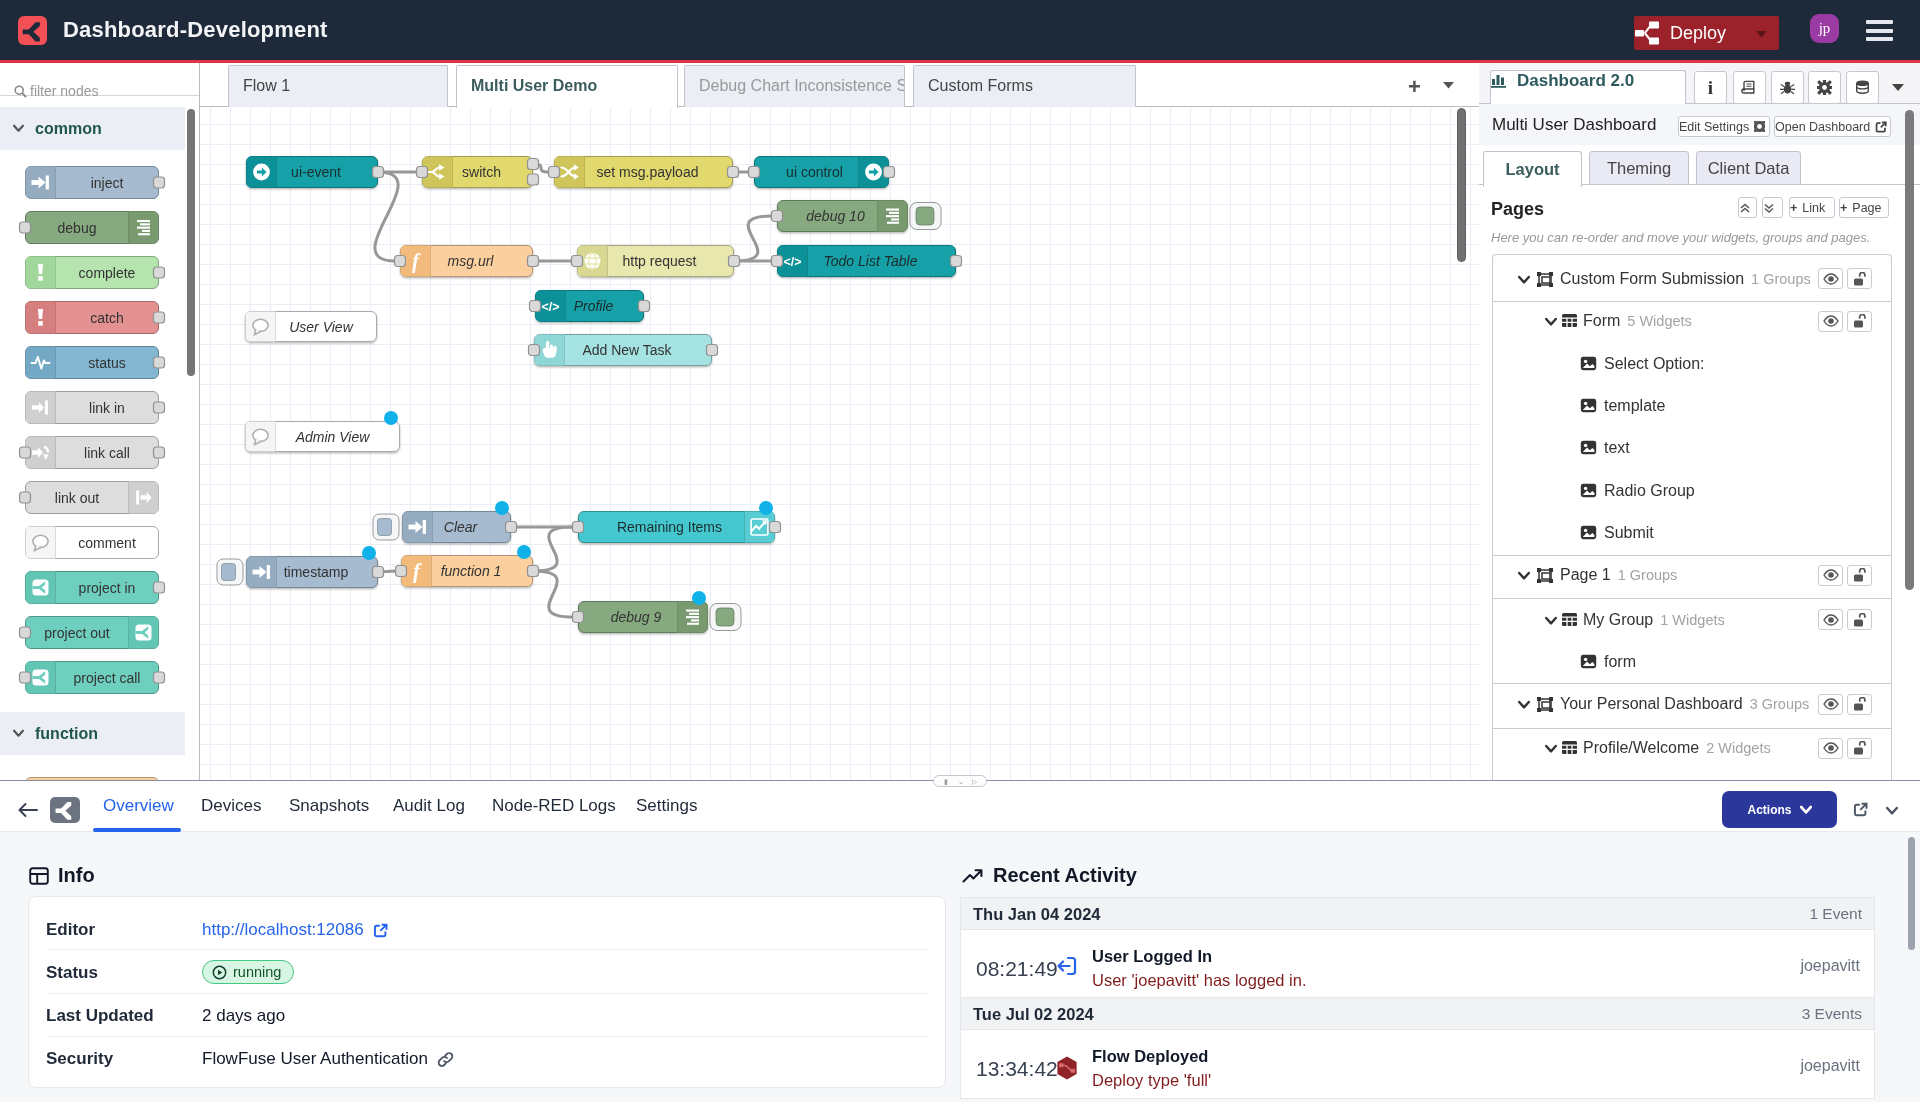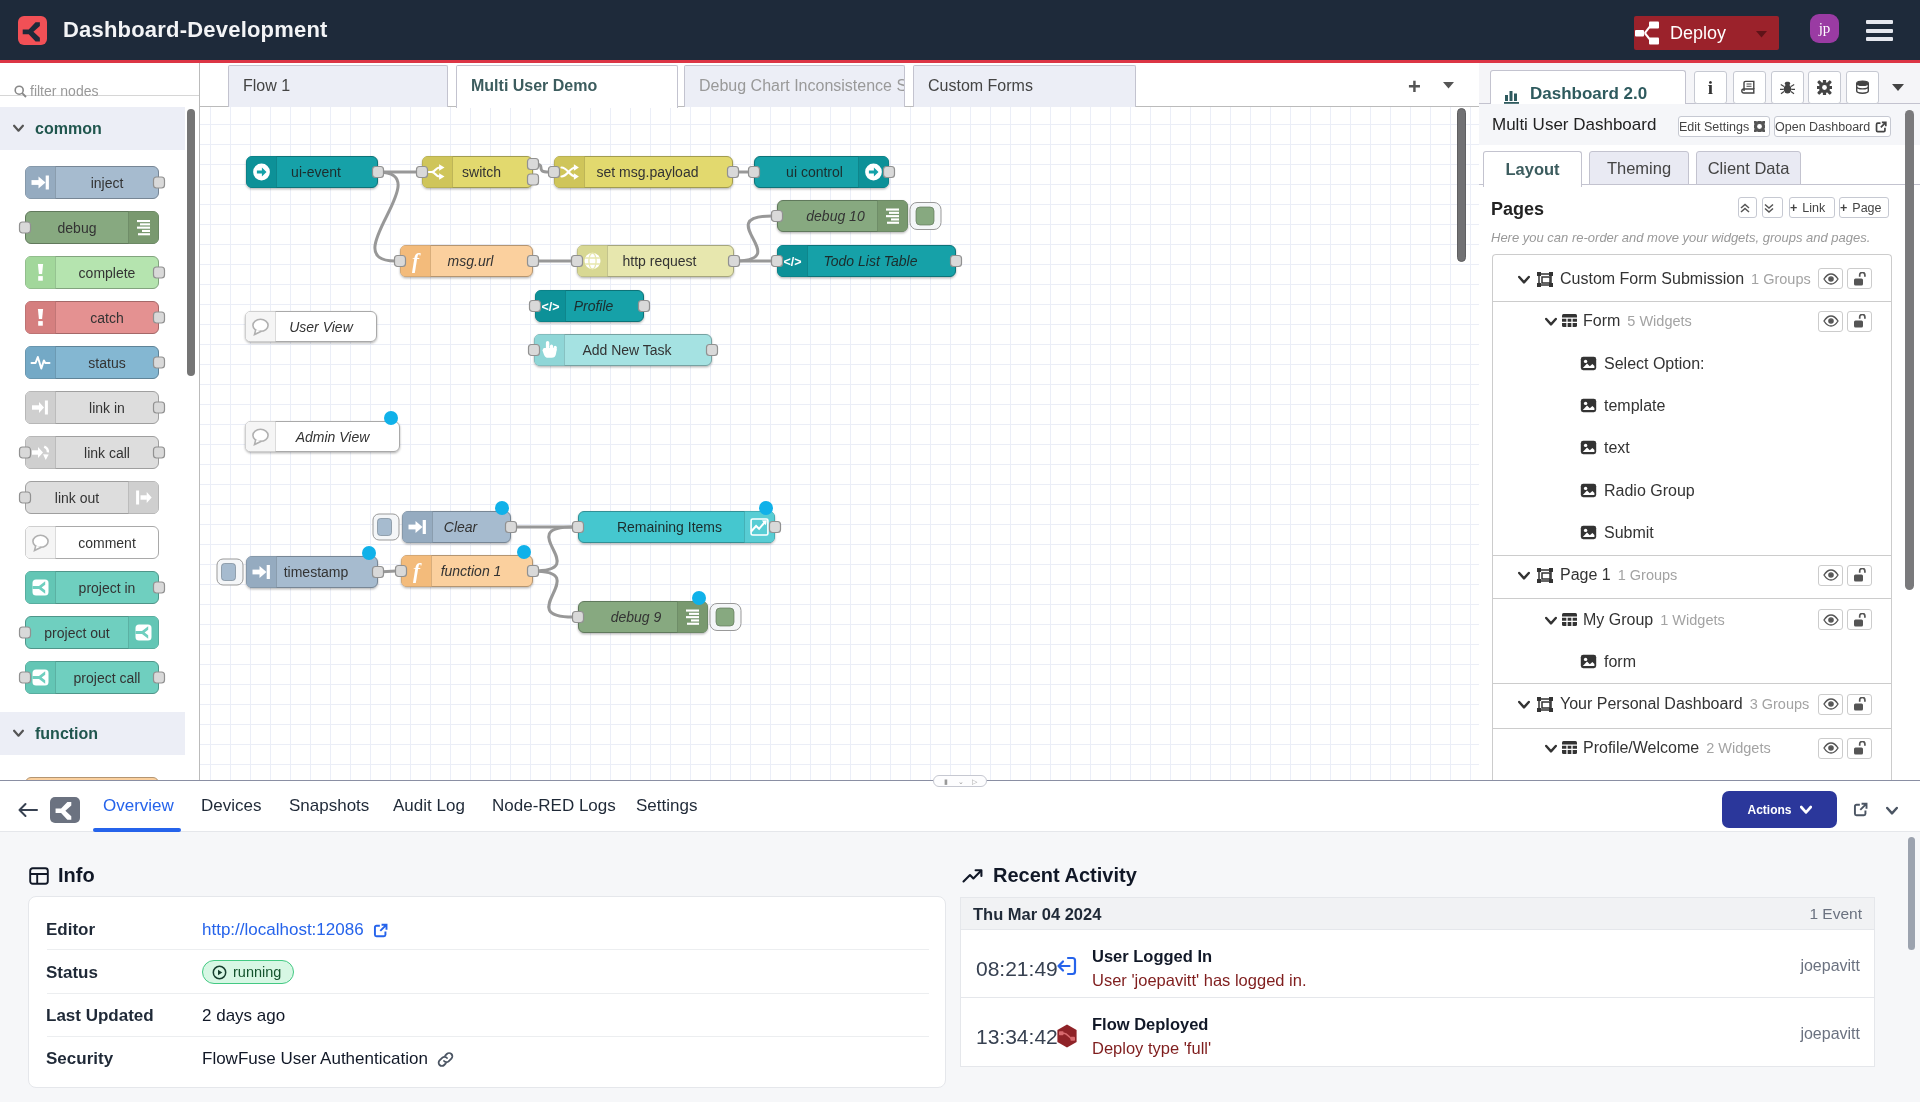--- a/index.html
+++ b/index.html
@@ -30,21 +30,21 @@
 .ctab.active { background:#fff; color:#3c5c5e; font-weight:bold; height:43px; z-index:3; }
 .canvas { position:absolute; left:200px; top:107px; width:1283px; height:673px; background:#fff;
   background-image:linear-gradient(to right,#ebeef7 1px,transparent 1px),linear-gradient(to bottom,#ebeef7 1px,transparent 1px);
   background-size:20px 20px; background-position:10px 17px; }
 .cscroll { position:absolute; left:1457px; top:108px; width:9px; height:154px; background:#717173; border-radius:4.5px; border:1px solid #5f5f61; }
 .handle { position:absolute; left:933px; top:775px; width:54px; height:12px; background:#fdfdfe; border:1px solid #c6c8d1; border-radius:6px; z-index:6; }
 
 
 .sidebar { position:absolute; left:1479px; top:63px; width:441px; height:717px; background:#fff; }
 .sbtabs { position:absolute; left:0; top:0; width:441px; height:41px; background:#f5f5f8; border-bottom:1px solid #c3c3cf; }
-.sbtab { position:absolute; left:11px; top:7px; width:196px; height:34px; background:#fff; border:1px solid #c3c3cf; border-bottom:none; border-radius:3px 3px 0 0; z-index:2; display:flex; align-items:flex-end; padding-left:13px; gap:7px; color:#2e5a5e; font-weight:bold; font-size:17px; }
+.sbtab { position:absolute; left:11px; top:7px; width:196px; height:34px; background:#fff; border:1px solid #c3c3cf; border-bottom:none; border-radius:3px 3px 0 0; z-index:2; display:flex; align-items:flex-start; gap:7px; color:#2e5a5e; font-weight:bold; font-size:17px; }
 .sbbtn { position:absolute; top:8px; width:33px; height:33px; background:#fff; border:1px solid #c6c9d2; border-radius:3px; display:flex; align-items:center; justify-content:center; }
 .sbinfo { position:absolute; left:0; top:41px; width:441px; height:41px; background:#f5f6f9; }
 .sbname { position:absolute; left:13px; top:52px; font-size:17px; color:#222; }
 .minibtn { position:absolute; height:21px; background:#fff; border:1px solid #c6c9d2; border-radius:3px; font-size:12.5px; color:#444; display:flex; align-items:center; gap:5px; }
 .sbtabs2 { position:absolute; left:0; top:82px; width:441px; height:40px; border-bottom:1px solid #c3c3cf; background:#fff; }
 .sbtab2 { position:absolute; top:88px; height:34px; z-index:2; border:1px solid #c3c3cf; border-radius:3px 3px 0 0; font-size:16.5px; color:#444; background:#e9eaf3; display:flex; align-items:center; justify-content:center; }
 .sbtab2.active { background:#fff; border-bottom:none; color:#3c5c5e; font-weight:bold; height:36px; }
 .pages-h { position:absolute; left:12px; top:136px; font-size:18px; font-weight:bold; color:#222; }
 .help { position:absolute; left:12px; top:167px; font-size:13px; font-style:italic; color:#999; }
 .tree { position:absolute; left:13px; top:191px; width:400px; height:527px; border:1px solid #ccc; border-radius:4px 4px 0 0; border-bottom:none; background:#fff; }
@@ -1047,37 +1047,41 @@
       <svg width="22" height="16" viewBox="0 0 22 16">
         <g stroke="#111827" stroke-width="2.1" fill="none" stroke-linecap="round" stroke-linejoin="round">
           <path d="M1.5,13.5 L8,7 l3.4,3.4 L19,2.8"></path>
           <path d="M13.6,2.2 h5.8 v5.8"></path>
         </g>
       </svg>
       <span>Recent Activity</span>
     </div>
     <div class="atable">
       <div class="adate">
-        <span class="d">Thu Mar 04 2024</span>
+        <span class="d">Thu Jan 04 2024</span>
         <span class="c">1 Event</span>
       </div>
       <div class="aevent">
         <span class="t">08:21:49</span>
         <span class="icon">
           <svg width="21" height="20" viewBox="0 0 21 20">
             <g fill="none" stroke="#2563eb" stroke-width="2.2" stroke-linecap="round" stroke-linejoin="round">
               <path d="M12,2 h4.5 a2.5,2.5 0 0 1 2.5,2.5 v11 a2.5,2.5 0 0 1 -2.5,2.5 H12"></path>
               <path d="M13.5,10 H2.5 M7,5.5 L2.5,10 l4.5,4.5"></path>
             </g>
           </svg>
         </span>
         <span class="ti">User Logged In</span>
         <span class="su">User 'joepavitt' has logged in.</span>
         <span class="u">joepavitt</span>
       </div>
+      <div class="adate">
+        <span class="d">Tue Jul 02 2024</span>
+        <span class="c">3 Events</span>
+      </div>
       <div class="aevent" style="border-bottom:none">
         <span class="t">13:34:42</span>
         <span class="icon">
           <svg width="22" height="24" viewBox="0 0 22 24">
             <path d="M11,0.5 L20.6,6 v12 L11,23.5 L1.4,18 V6 Z" fill="#8f2328"></path>
             <g fill="none" stroke="#d86a6e" stroke-width="1.6">
               <path d="M5,9.2 h3 c4,0 5,5.6 9,5.6"></path>
             </g>
             <g fill="#d86a6e">
               <rect x="3" y="7.2" width="4.5" height="4" rx="0.8"></rect>

